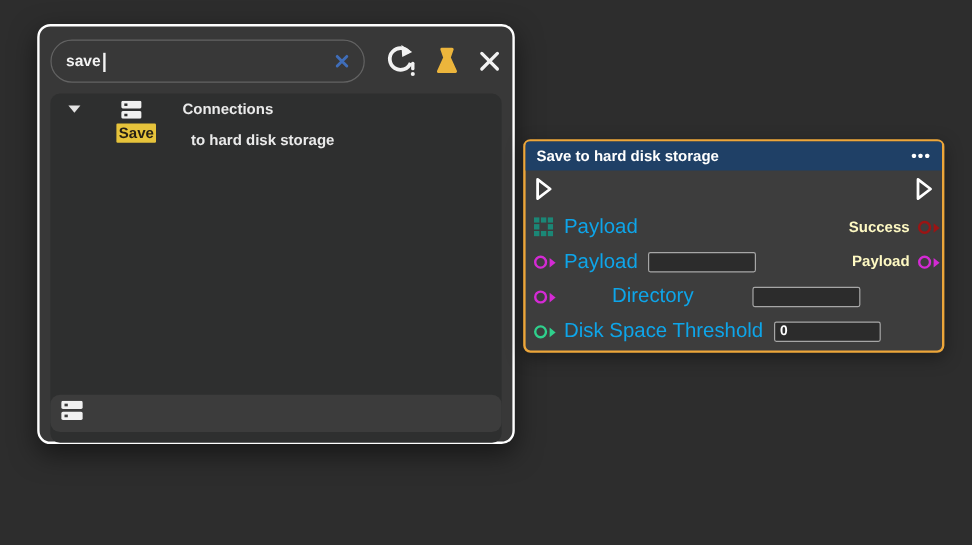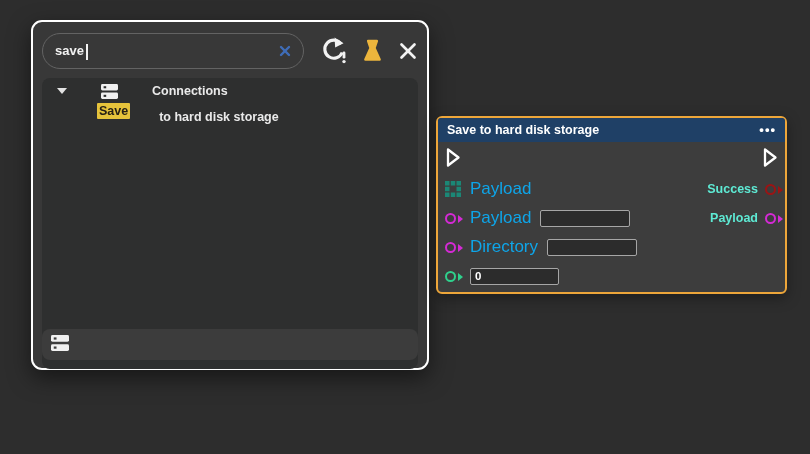--- a/index.html
+++ b/index.html
@@ -75,36 +75,36 @@
     height:24px; border-radius:3px 3px 0 0;
     display:flex; align-items:center; padding:0 9px;
     font-size:12.5px; font-weight:700; color:#fff;
   }
   .node-menu { margin-left:auto; font-size:13px; font-weight:700; letter-spacing:1px; line-height:10px; cursor:pointer; }
 
   .prow { position:absolute; left:5px; right:4px; height:18px; display:flex; align-items:center; }
   .row-exec   { top:28px; height:22px; }
   .row-1 { top:62px; }
   .row-2 { top:91px; }
-  .row-3 { top:120px; }
+  .row-3 { top:120px;gap:40px; }
   .row-4 { top:149px; }
 
   .pin {
     position:relative; width:11px; height:11px; border-radius:50%;
     border:2.6px solid var(--c,#fff); flex:none; margin:0 5px 0 2px;
   }
   .pin::after {
     content:''; position:absolute; left:10.5px; top:0.5px;
     border-left:5px solid var(--c,#fff);
     border-top:4px solid transparent; border-bottom:4px solid transparent;
   }
   .plabel { font-size:17px; font-weight:400; color:#0ea5e9; margin-left:9px; white-space:nowrap; }
   .payload-icon { margin-left:2px; flex:none; display:flex; }
   .spacer { flex:1; }
-  .out-label { font-size:12.5px; font-weight:700; color:#5eead4; margin-right:5px; white-space:nowrap; }
+  .out-label { font-size:12.5px; font-weight:700; color:#fef9c3; margin-right:5px; white-space:nowrap; }
 
   .nfield {
     height:17px; background:#2c2c2c; border:1px solid #a6a6a6; border-radius:2px;
     color:#fff; font-size:11.5px; font-weight:700; padding:0 4px;
     font-family:"Liberation Sans", sans-serif; outline:none;
   }
   .f-text { width:90px; margin-left:9px; }
   .f-num  { width:89px; margin-left:9px; }
 
   .exec-left  { margin-left:2px; display:flex; }
@@ -239,15 +239,16 @@
   </div>
 
   <div class="prow row-3">
     <span class="pin" style="--c: #d42ad4;"></span>
     <span class="plabel">Directory</span>
     <input class="nfield f-text" type="text" value="" style="">
   </div>
 
   <div class="prow row-4">
     <span class="pin" style="--c: #2fd08c;"></span>
+    <span class="plabel">Disk Space Threshold</span>
     <input class="nfield f-num" type="text" value="0" style="">
   </div>
 </div>
 
 </body></html>

